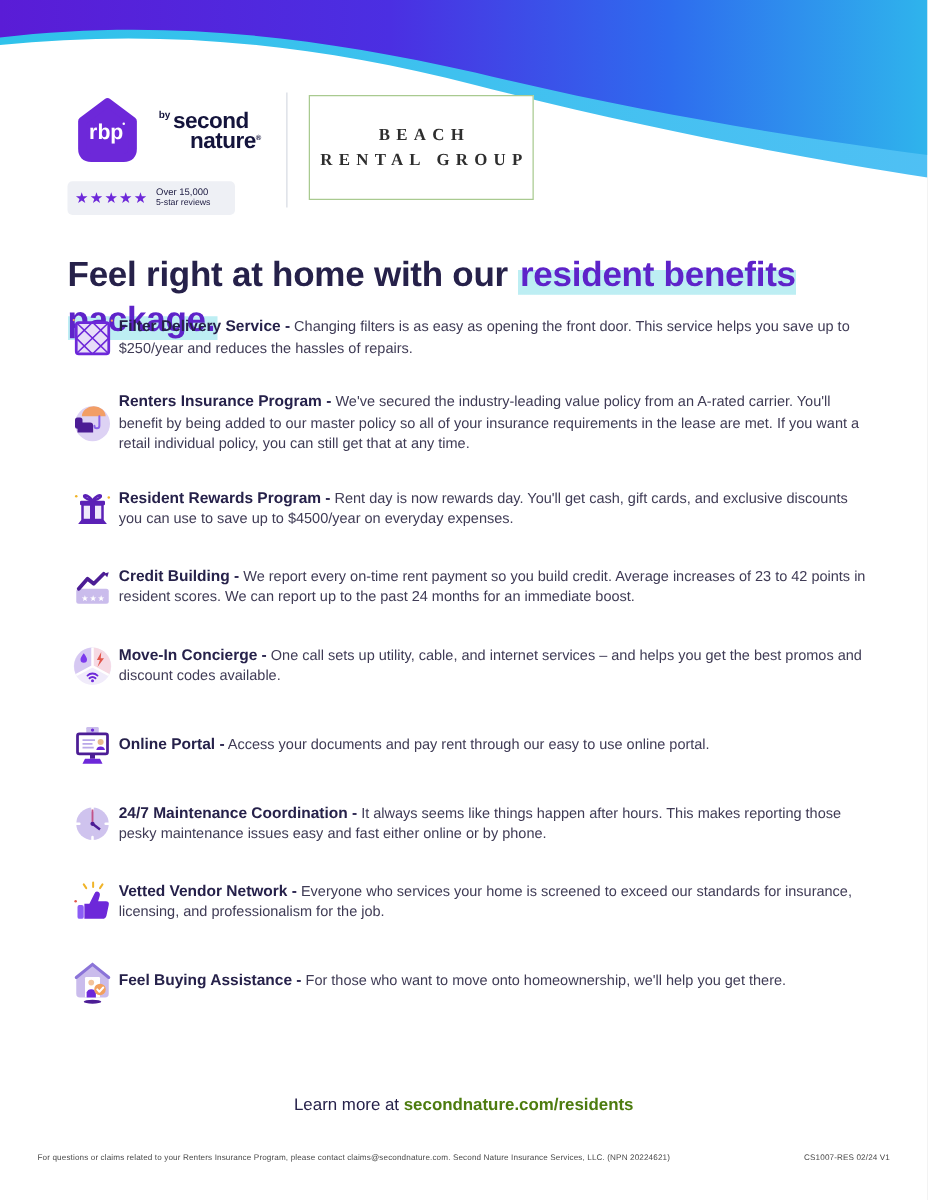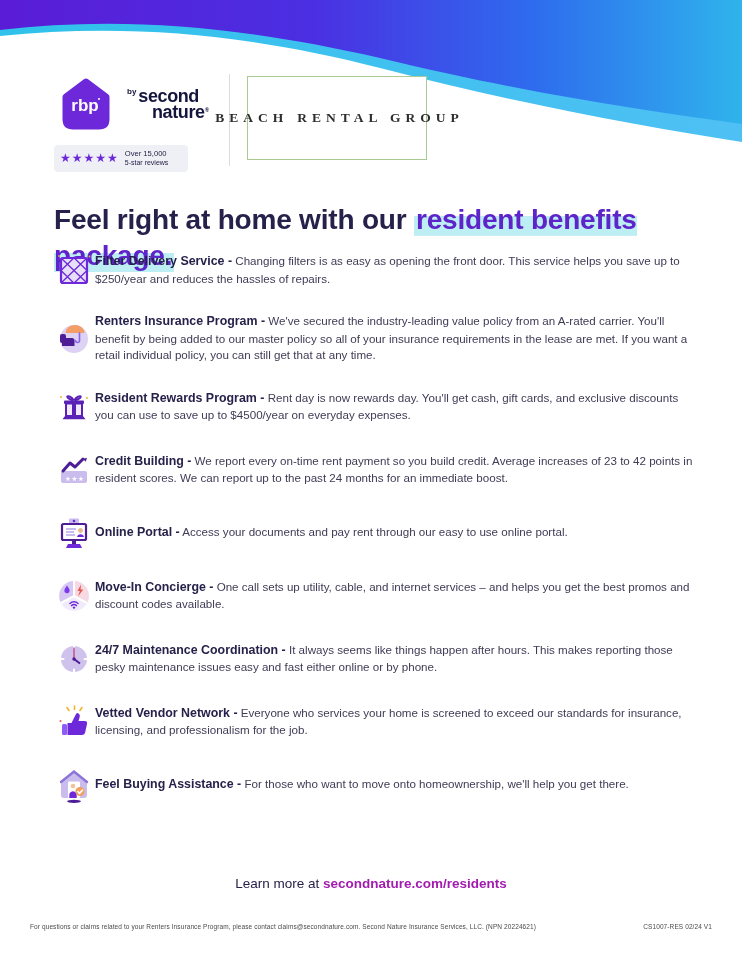--- a/index.html
+++ b/index.html
@@ -25,21 +25,21 @@
     margin-top:9px;width:122px;background:#eef0f5;border-radius:4px;
     display:flex;align-items:center;padding:5px 6px;gap:6px;
   }
   .stars{color:#6d28d9;font-size:12px;letter-spacing:1px;line-height:1;white-space:nowrap;}
   .rev-text{color:#1d1b42;line-height:1.15;}
   .rev-line1{font-size:7.6px;font-weight:400;}
   .rev-line2{font-size:7px;font-weight:400;}
   .divider{width:1px;height:92px;background:#d8dce3;margin:2px 17px 0 20px;}
   .partner-box{
     width:178px;height:82px;border:1.5px solid #a9ca90;background:#fff;
-    display:flex;flex-direction:row;align-items:center;justify-content:center;gap:4px;
+    display:flex;flex-direction:column;align-items:center;justify-content:center;gap:4px;
     font-family:"Liberation Serif", serif;color:#2e2e2e;margin-top:4px;
   }
   .partner-line{font-size:13.5px;font-weight:700;letter-spacing:5px;text-indent:5px;white-space:nowrap;}
   
   .title{
     position:absolute;top:202px;left:54px;right:40px;
     font-size:28px;line-height:1.3;margin:0;
     font-weight:600;color:#26214a;letter-spacing:-0.2px;
   }
   .title .hl{
@@ -49,21 +49,21 @@
     padding:0 2px 1px 2px;
   }
   
   .benefits{position:absolute;top:250px;left:54px;width:640px;display:flex;flex-direction:column;gap:23px;list-style:none;margin:0;padding:0;}
   .benefit{display:flex;align-items:center;gap:1px;}
   .b-icon{flex:0 0 40px;width:40px;height:40px;}
   .b-text{margin:0;font-size:11.6px;line-height:1.43;color:#3f3b55;}
   .b-text strong{font-size:12.4px;font-weight:700;color:#26214a;}
   
   .learn-more{position:absolute;top:876px;left:0;width:100%;text-align:center;font-size:13.5px;color:#26214a;}
-  .learn-more a{color:#a21caf;font-weight:800;text-decoration:none;}
+  .learn-more a{color:#4d7c0f;font-weight:800;text-decoration:none;}
   .legal-row{
     position:absolute;top:923px;left:30px;right:30px;
     display:flex;justify-content:space-between;align-items:flex-start;gap:30px;
     font-size:6.5px;color:#4a4a4a;letter-spacing:0.1px;
   }
   .legal-left{white-space:nowrap;}
   .legal-right{white-space:nowrap;}
 </style>
 </head>
 <body>
@@ -165,48 +165,48 @@
         <text x="17.5" y="30.5" font-size="6.5" fill="#ffffff">★</text>
         <text x="24" y="30.5" font-size="6.5" fill="#ffffff">★</text>
         <path d="M9 21 L16 13 L21 17 L29 9" stroke="#4c1d95" stroke-width="3" fill="none" stroke-linecap="round" stroke-linejoin="round"></path>
         <path d="M29 9 l4 -1.2 l-1.2 4 Z" fill="#4c1d95"></path>
       </svg>
       <p class="b-text"><strong>Credit Building -</strong> <span>We report every on-time rent payment so you build credit. Average increases of 23 to 42 points in resident scores. We can report up to the past 24 months for an immediate boost.</span></p>
     </li>
 
     <li class="benefit">
       <svg class="b-icon" viewBox="0 0 40 40" aria-hidden="true">
+        <circle cx="20" cy="20" r="15" fill="#f0ebfa"></circle>
+        <path d="M20 20 L20 5 A15 15 0 0 0 7 27 Z" fill="#d6c8f2"></path>
+        <path d="M20 20 L33 27 A15 15 0 0 0 20 5 Z" fill="#f6d9e3"></path>
+        <path d="M20 20 V5 M20 20 L7 27 M20 20 L33 27" stroke="#ffffff" stroke-width="2"></path>
+        <path d="M13 9.5 c1.8 2.6 2.6 3.5 2.6 5.1 a2.6 2.6 0 1 1 -5.2 0 c0 -1.6 0.8 -2.5 2.6 -5.1" fill="#7c3aed"></path>
+        <path d="M27 8.5 L23.5 15 h2.4 L24 20.5 L29.2 13.5 h-2.6 Z" fill="#e2574c"></path>
+        <path d="M16 27.5 a5.6 5.6 0 0 1 8 0 M17.6 29.6 a3.3 3.3 0 0 1 4.8 0" stroke="#6d28d9" stroke-width="1.5" fill="none" stroke-linecap="round"></path>
+        <circle cx="20" cy="31.6" r="1.2" fill="#6d28d9"></circle>
+      </svg>
+      <p class="b-text"><strong>Move-In Concierge -</strong> <span>One call sets up utility, cable, and internet services – and helps you get the best promos and discount codes available.</span></p>
+    </li>
+
+    <li class="benefit">
+      <svg class="b-icon" viewBox="0 0 40 40" aria-hidden="true">
         <rect x="15" y="5.5" width="10" height="5" rx="1" fill="#cabcec"></rect>
         <circle cx="20" cy="8" r="1.3" fill="#6d28d9"></circle>
         <rect x="8" y="11" width="24" height="16" rx="1.5" fill="#ffffff" stroke="#4c1d95" stroke-width="2.2"></rect>
         <path d="M12 16 h10 M12 19 h8 M12 22 h9" stroke="#b9a8e8" stroke-width="1.4"></path>
         <circle cx="26.5" cy="17.5" r="2.4" fill="#e8b98d"></circle>
         <path d="M23 24 a3.6 3.6 0 0 1 7 0 Z" fill="#6d28d9"></path>
         <rect x="18" y="27" width="4" height="4" fill="#4c1d95"></rect>
         <path d="M14 31 h12 l2 4 h-16 Z" fill="#6d28d9"></path>
       </svg>
       <p class="b-text"><strong>Online Portal -</strong> <span>Access your documents and pay rent through our easy to use online portal.</span></p>
     </li>
 
     <li class="benefit">
       <svg class="b-icon" viewBox="0 0 40 40" aria-hidden="true">
-        <circle cx="20" cy="20" r="15" fill="#f0ebfa"></circle>
-        <path d="M20 20 L20 5 A15 15 0 0 0 7 27 Z" fill="#d6c8f2"></path>
-        <path d="M20 20 L33 27 A15 15 0 0 0 20 5 Z" fill="#f6d9e3"></path>
-        <path d="M20 20 V5 M20 20 L7 27 M20 20 L33 27" stroke="#ffffff" stroke-width="2"></path>
-        <path d="M13 9.5 c1.8 2.6 2.6 3.5 2.6 5.1 a2.6 2.6 0 1 1 -5.2 0 c0 -1.6 0.8 -2.5 2.6 -5.1" fill="#7c3aed"></path>
-        <path d="M27 8.5 L23.5 15 h2.4 L24 20.5 L29.2 13.5 h-2.6 Z" fill="#e2574c"></path>
-        <path d="M16 27.5 a5.6 5.6 0 0 1 8 0 M17.6 29.6 a3.3 3.3 0 0 1 4.8 0" stroke="#6d28d9" stroke-width="1.5" fill="none" stroke-linecap="round"></path>
-        <circle cx="20" cy="31.6" r="1.2" fill="#6d28d9"></circle>
-      </svg>
-      <p class="b-text"><strong>Move-In Concierge -</strong> <span>One call sets up utility, cable, and internet services – and helps you get the best promos and discount codes available.</span></p>
-    </li>
-
-    <li class="benefit">
-      <svg class="b-icon" viewBox="0 0 40 40" aria-hidden="true">
         <circle cx="20" cy="20" r="13" fill="#cfc3ee"></circle>
         <path d="M20 4.5 v5 M20 30.5 v5 M4.5 20 h5 M30.5 20 h5" stroke="#ffffff" stroke-width="2" stroke-linecap="round"></path>
         <path d="M20 20 V8.5" stroke="#c2538a" stroke-width="1.5"></path>
         <path d="M20 20 L26 24.5" stroke="#4c1d95" stroke-width="2"></path>
         <circle cx="20" cy="20" r="1.7" fill="#4c1d95"></circle>
       </svg>
       <p class="b-text"><strong>24/7 Maintenance Coordination -</strong> <span>It always seems like things happen after hours. This makes reporting those pesky maintenance issues easy and fast either online or by phone.</span></p>
     </li>
 
     <li class="benefit">

